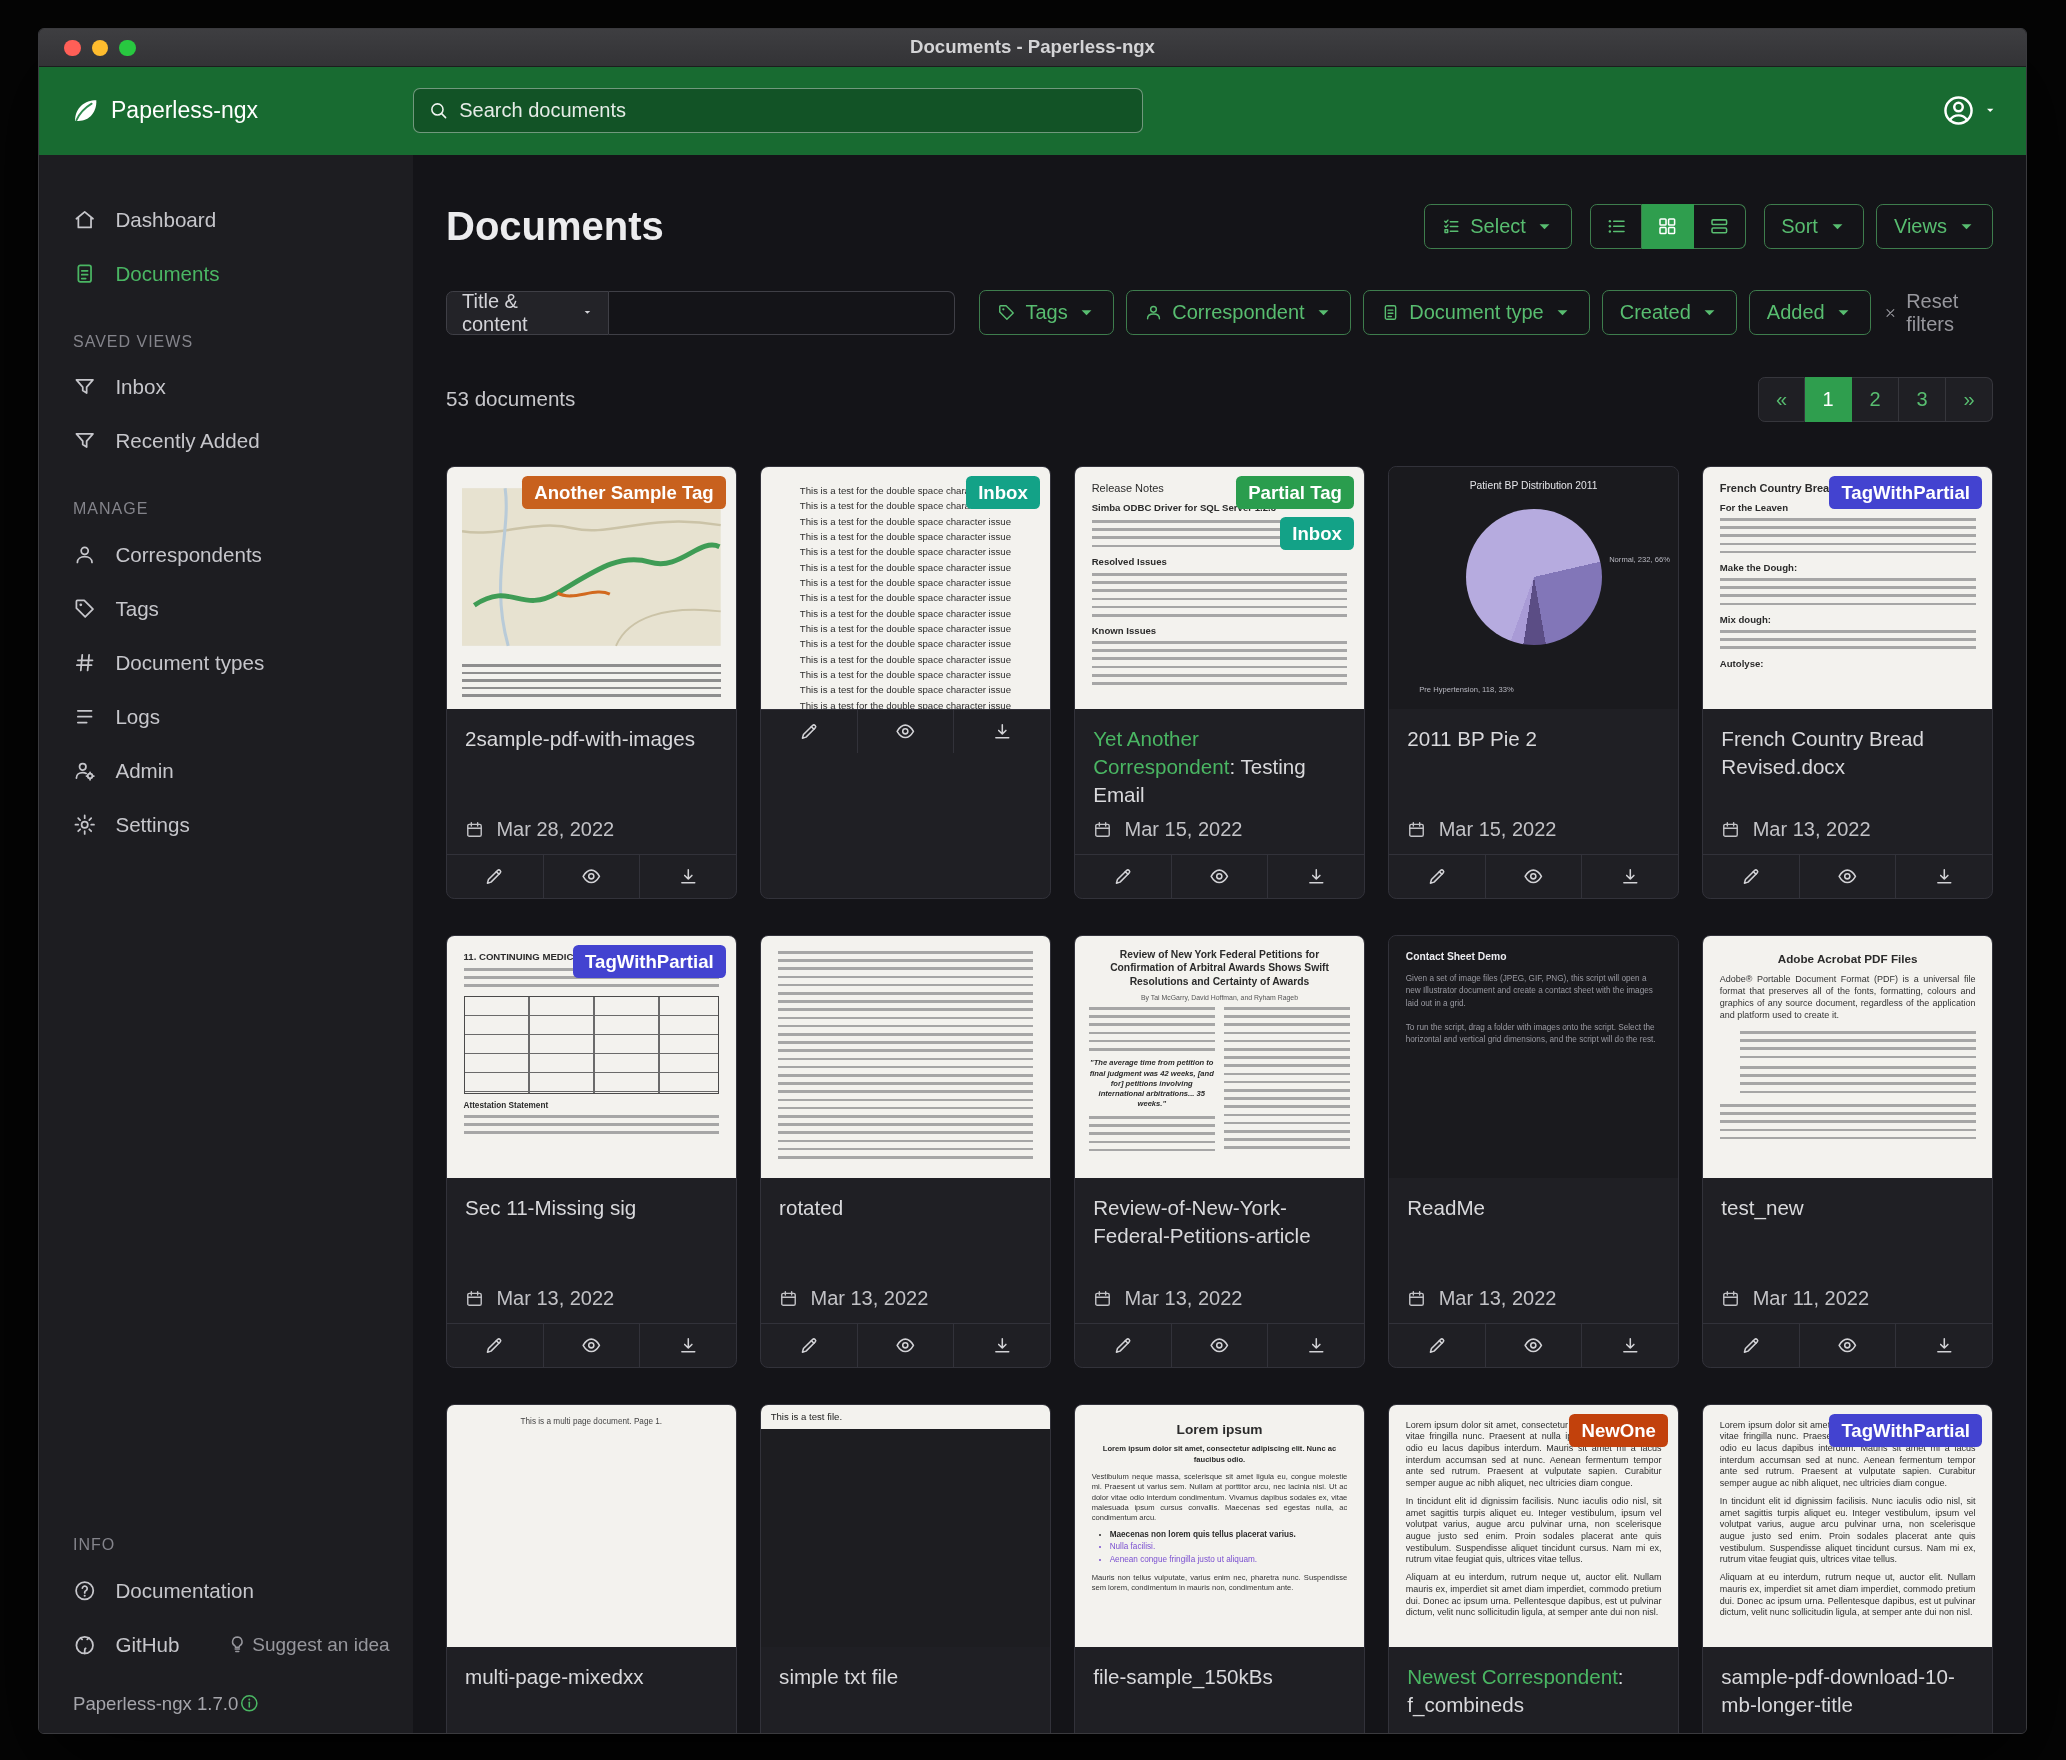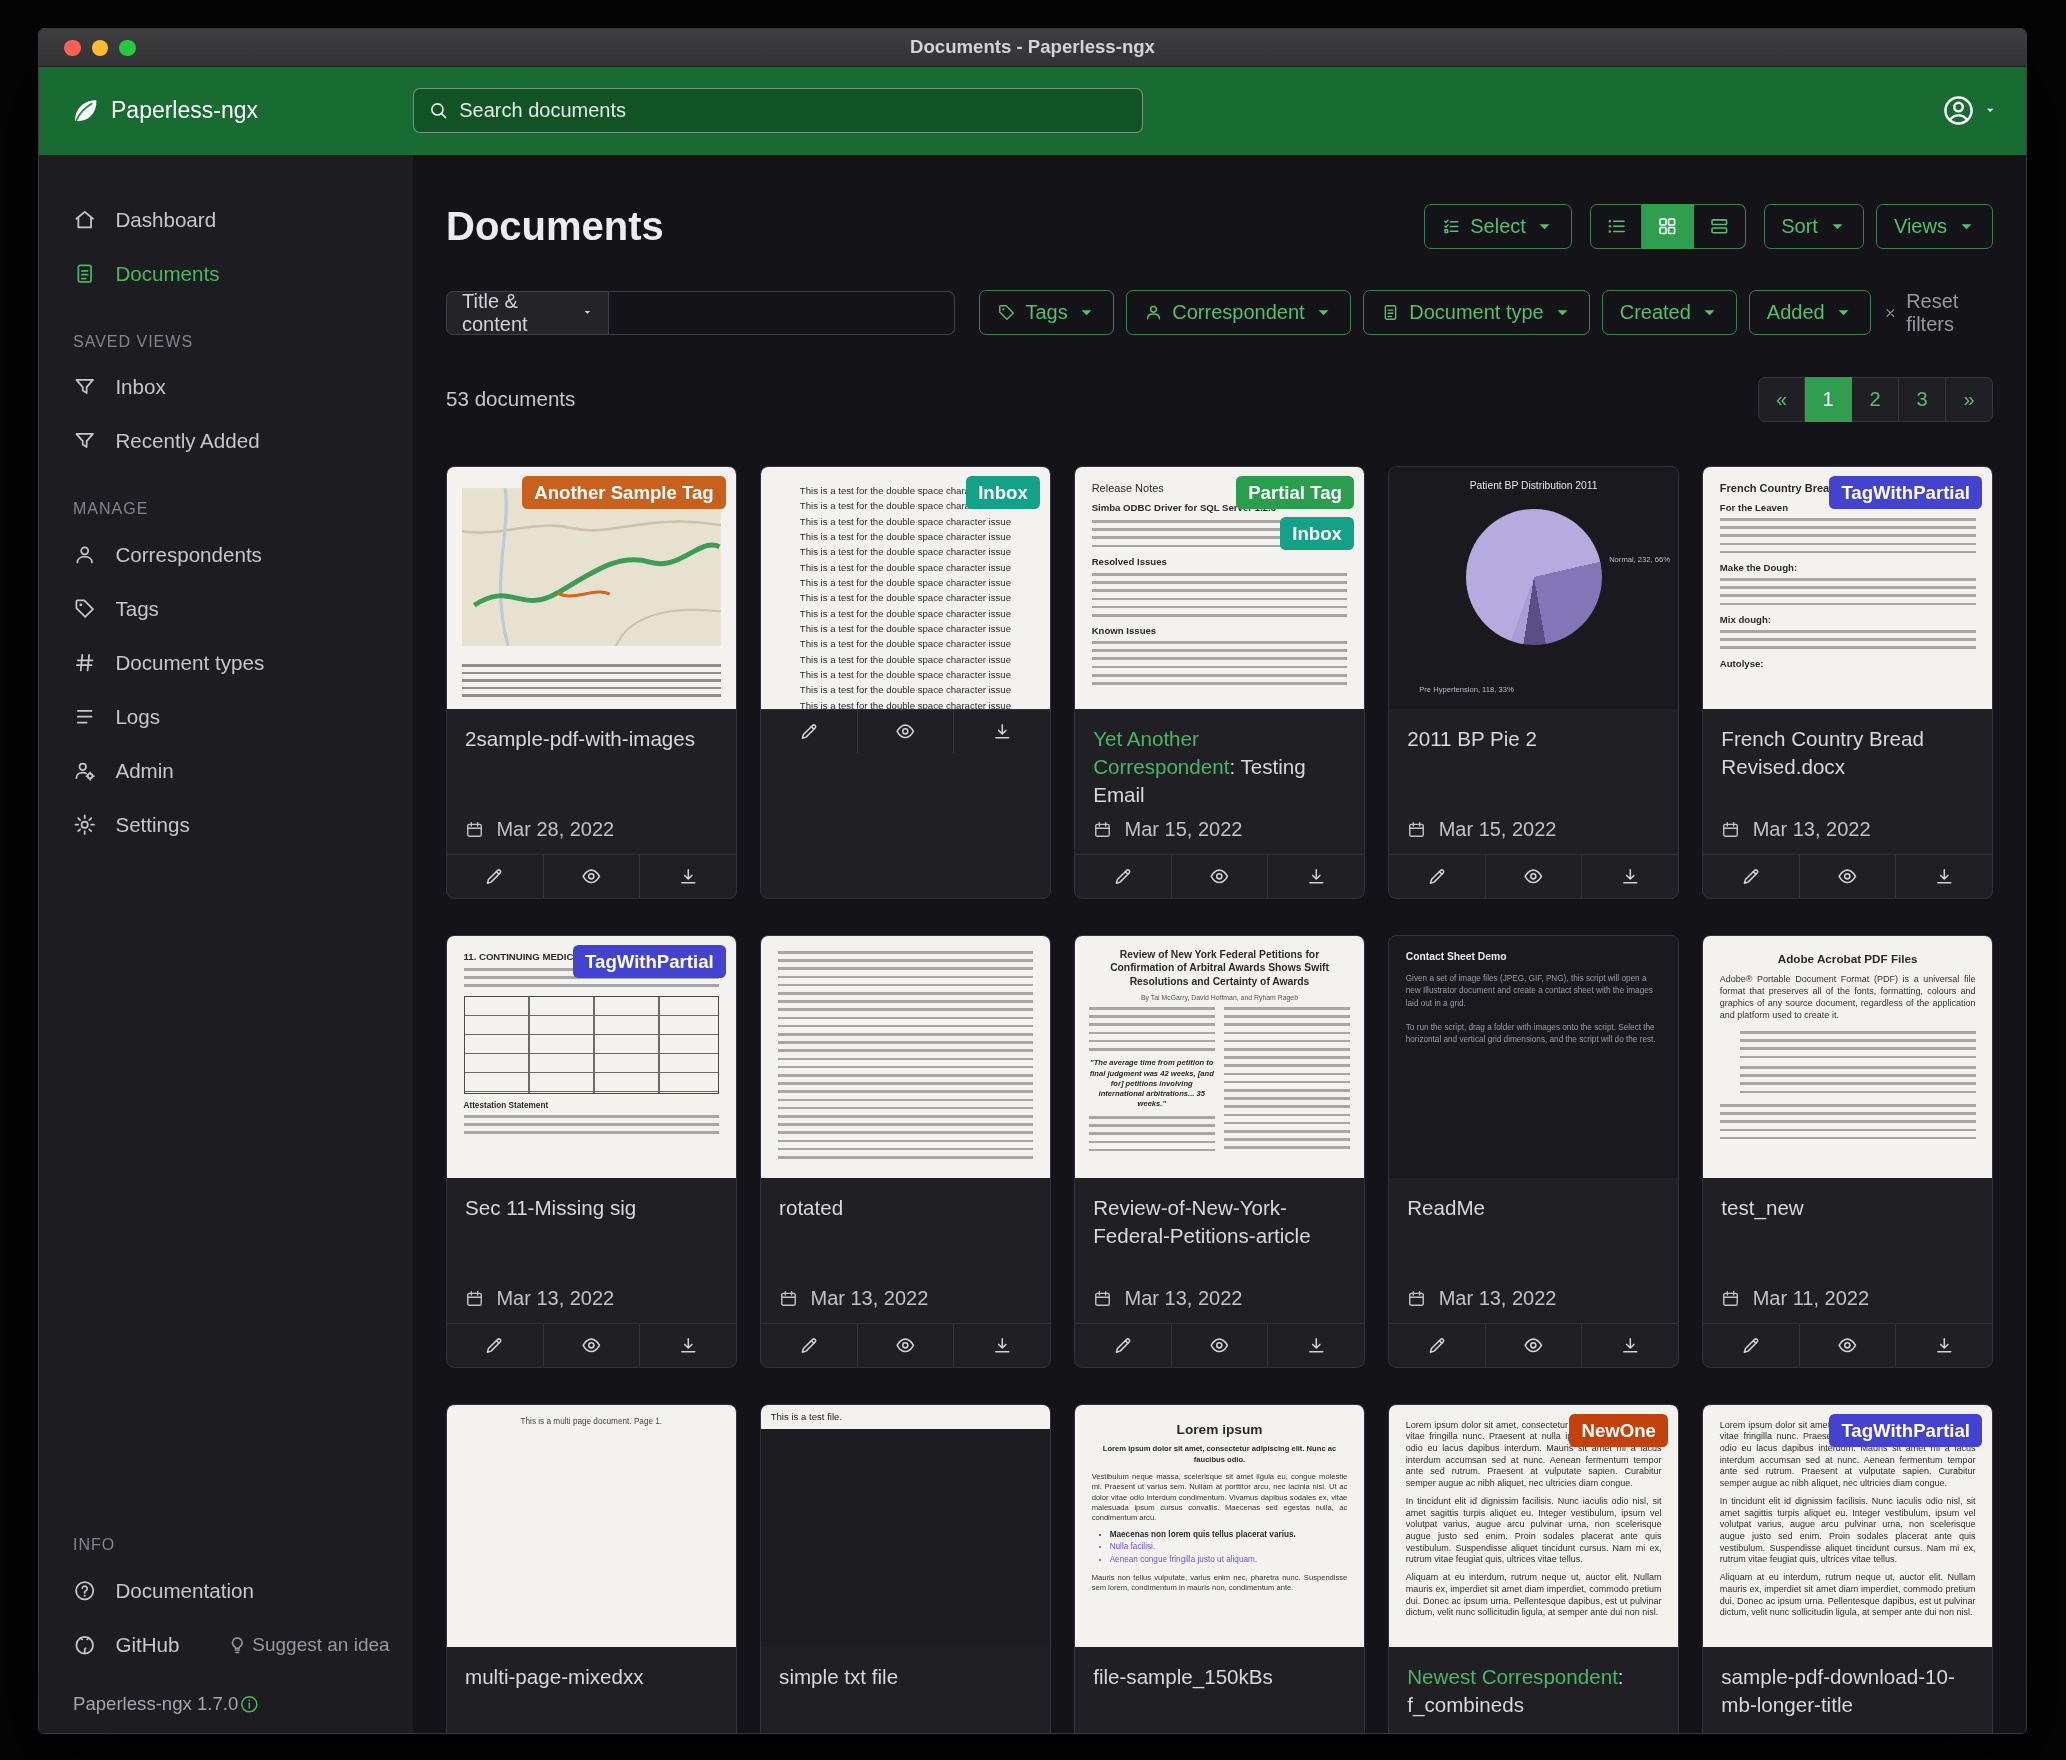--- a/index.html
+++ b/index.html
@@ -39,23 +39,23 @@
 
   
   .side { width:374px; flex:0 0 auto; background:#1d1d21; display:flex; flex-direction:column; padding:38px 0 18px; }
   .nav-item { display:flex; align-items:center; gap:19px; padding:0 16.5px 0 34px; height:54px;
     color:#c6c6cb; font-size:20.6px; cursor:pointer; white-space:nowrap; }
   .nav-item svg { width:23.4px; height:23.4px; flex:0 0 auto; }
   .nav-item.active { color:#4ab663; }
   .side-label { font-size:16px; letter-spacing:1px; color:#84848b; padding:32px 0 9.6px 34px; }
   .side-spacer { margin-top:auto; }
   .info-row { display:flex; align-items:center; }
-  .suggest { margin-left:auto; display:flex; align-items:center; gap:5px; color:#97979d; font-size:19px; padding-right:23.4px; }
+  .suggest { margin-left:auto; display:flex; gap:5px; color:#97979d; font-size:19px; padding-right:23.4px; }
   .suggest svg { width:20.6px; height:20.6px; }
-  .version { display:flex; align-items:flex-end; gap:1px; color:#a5a5ab; font-size:18.6px; padding:20.6px 0 0 34px; }
+  .version { display:flex; align-items:flex-start; gap:1px; color:#a5a5ab; font-size:18.6px; padding:20.6px 0 0 34px; }
   .version svg { width:20.6px; height:20.6px; color:#4ab663; }
 
   
   .main { flex:1; background:#141418; padding:49px 33px 0; overflow:hidden; display:flex; flex-direction:column; min-width:0; }
   .main-head { display:flex; align-items:center; }
   .page-title { font-size:40px; font-weight:600; color:#ececee; line-height:45px; }
   .head-actions { margin-left:auto; display:flex; align-items:center; gap:12.4px; }
 
   .btn { height:45px; border-radius:6.9px; border:0.7px solid #3e7d4d; color:#58bd70; background:transparent;
     font-size:20px; display:inline-flex; align-items:center; gap:9.6px; padding:0 16.5px; cursor:pointer;

